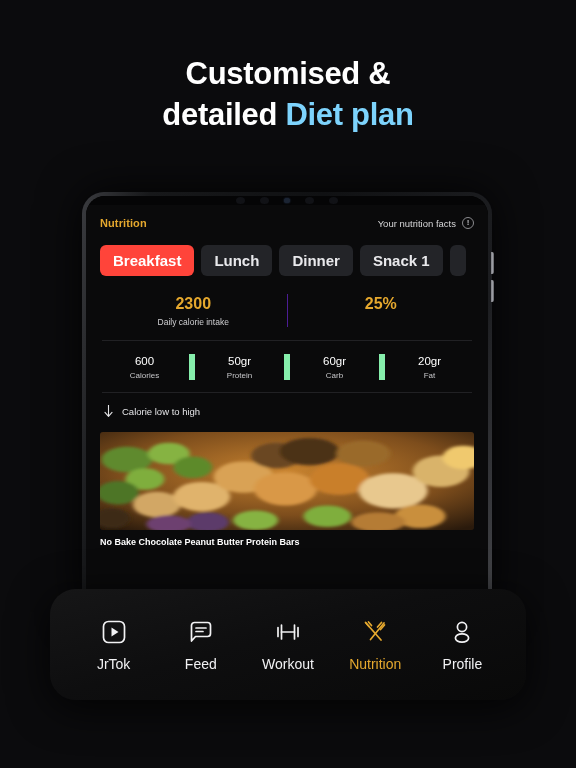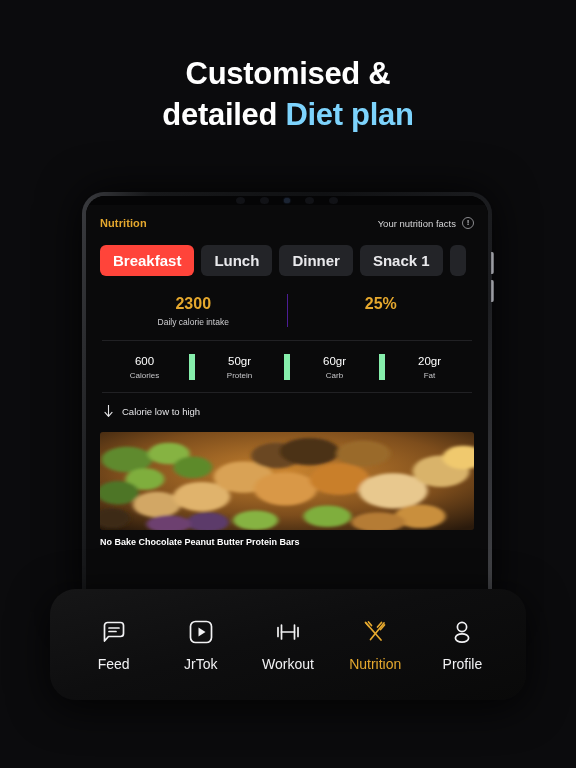--- a/index.html
+++ b/index.html
@@ -276,32 +276,32 @@
 
       </div>
     </div>
   </div>
 </div>
 
 <div class="navbar">
 
   <div class="nav-item">
     <svg class="nav-icon" viewBox="0 0 28 28">
+      <rect x="3.5" y="3.5" width="21" height="21" rx="5" fill="none" stroke="#f2f2f4" stroke-width="1.7"></rect>
+      <path d="M11.5 9.5 L18.5 14 L11.5 18.5 Z" fill="#f2f2f4"></path>
+    </svg>
+    <span class="nav-label">JrTok</span>
+  </div>
+
+  <div class="nav-item">
+    <svg class="nav-icon" viewBox="0 0 28 28">
       <path d="M4.5 7.5 a3 3 0 0 1 3-3 h13 a3 3 0 0 1 3 3 v8 a3 3 0 0 1 -3 3 h-12 l-4 4.5 z" fill="none" stroke="#f2f2f4" stroke-width="1.7" stroke-linejoin="round"></path>
       <path d="M9 10 H19 M9 13.5 H16" stroke="#f2f2f4" stroke-width="1.7" stroke-linecap="round"></path>
     </svg>
     <span class="nav-label">Feed</span>
-  </div>
-
-  <div class="nav-item">
-    <svg class="nav-icon" viewBox="0 0 28 28">
-      <rect x="3.5" y="3.5" width="21" height="21" rx="5" fill="none" stroke="#f2f2f4" stroke-width="1.7"></rect>
-      <path d="M11.5 9.5 L18.5 14 L11.5 18.5 Z" fill="#f2f2f4"></path>
-    </svg>
-    <span class="nav-label">JrTok</span>
   </div>
 
   <div class="nav-item">
     <svg class="nav-icon" viewBox="0 0 28 28">
       <g fill="none" stroke="#f2f2f4" stroke-width="1.7" stroke-linecap="round">
         <path d="M4 9.5 V18.5 M7.5 7 V21 M20.5 7 V21 M24 9.5 V18.5"></path>
         <path d="M7.5 14 H20.5"></path>
       </g>
     </svg>
     <span class="nav-label">Workout</span>

